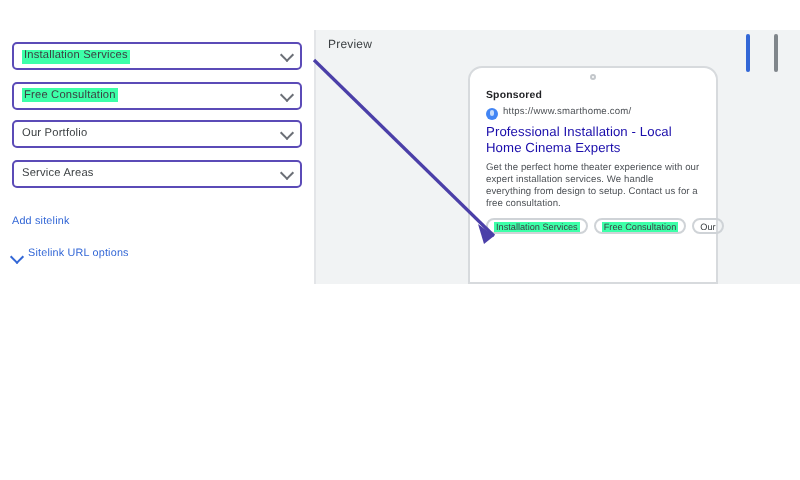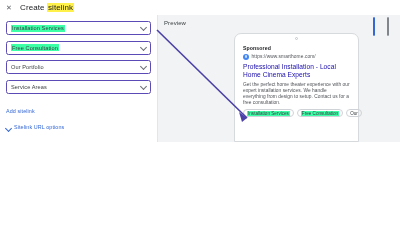--- a/index.html
+++ b/index.html
@@ -144,24 +144,20 @@
   .chip.clipped { overflow: hidden; }
 
   
   .annotation { position: absolute; left: 0; top: 0; width: 400px; height: 142px; pointer-events: none; }
 </style>
 </head>
 <body>
 
 <div id="app">
 
-  <div class="header">
-    <span class="close-icon">✕</span>
-    <span class="header-title"><span>Create </span><span class="hl-yellow">sitelink</span></span>
-  </div>
 
   <div class="left-panel">
 
     <div class="field">
       <span class="field-text hl-green">Installation Services</span>
       <span class="chevron"></span>
     </div>
 
     <div class="field">
       <span class="field-text hl-green">Free Consultation</span>

